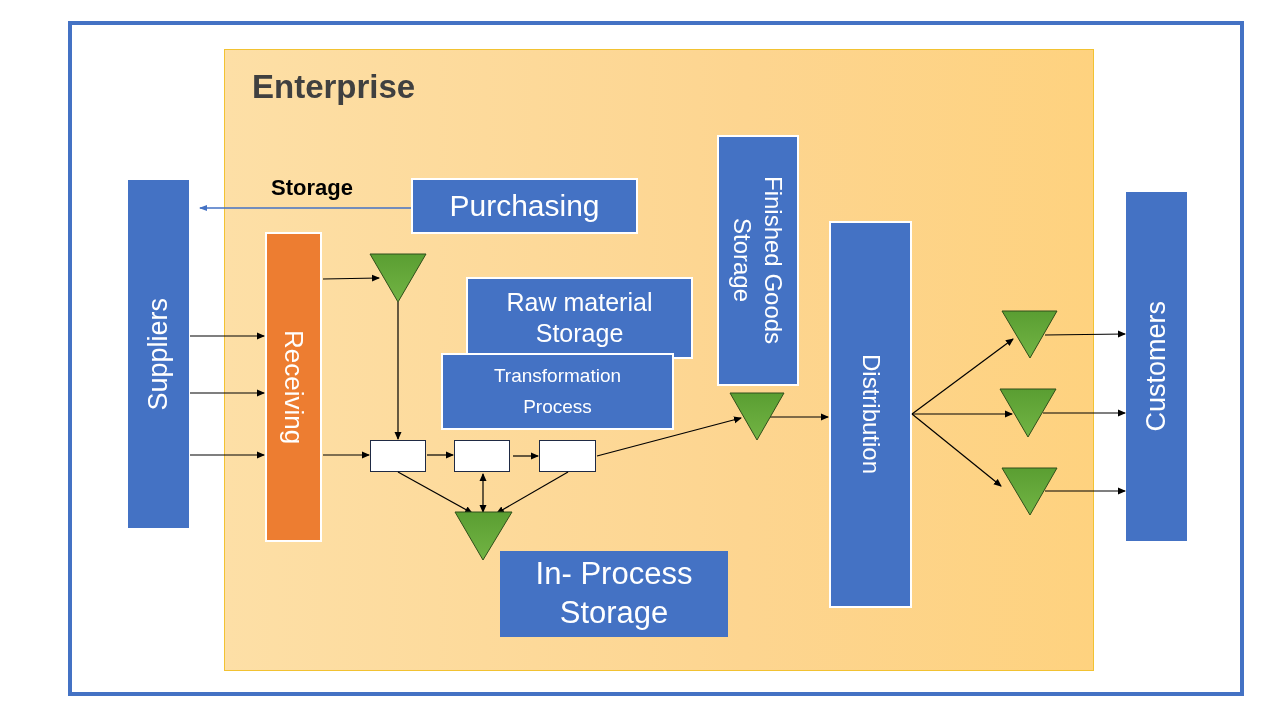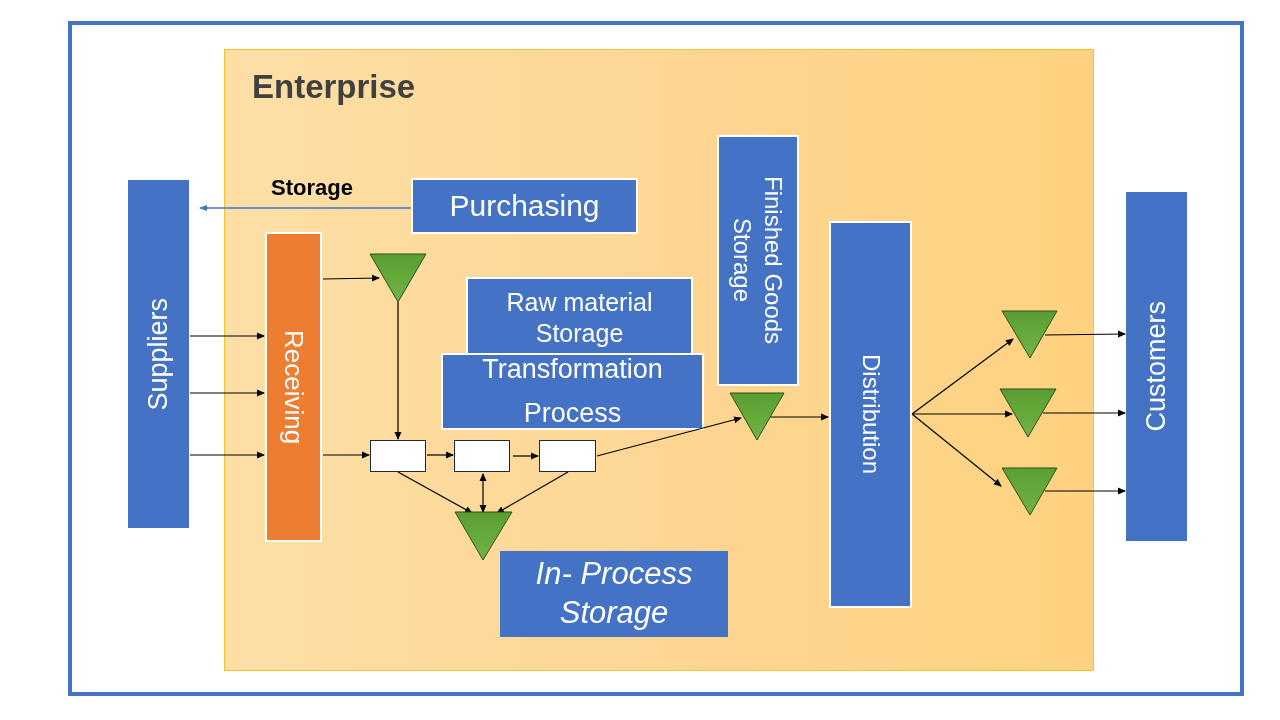--- a/index.html
+++ b/index.html
@@ -38,33 +38,33 @@
 <div class="orders-label">Storage</div>
 
 <div class="box wb" style="left:411px; top:178px; width:227px; height:56px; font-size:30px;">
   <span>Purchasing</span>
 </div>
 
 <div class="box wb" style="left:466px; top:253px; width:227px; height:82px; font-size:25px; padding:0 10px;margin-top:24px;">
   <span>Raw material Storage</span>
 </div>
 
-<div class="box wb" style="left:441px; top:353px; width:263px; height:77px; font-size:27px; padding:0 20px; line-height:1.6;">
+<div class="box wb" style="left:441px; top:353px; width:233px; height:77px; font-size:19px; padding:0 20px; line-height:1.6;">
   <span>Transformation Process</span>
 </div>
 
 <div class="box wb" style="left:717px; top:135px; width:82px; height:251px;">
   <span class="vtxt" style="font-size:24px; white-space:normal; height:200px; line-height:1.3; text-align:center;">Finished Goods Storage</span>
 </div>
 
 <div class="box wb" style="left:829px; top:221px; width:83px; height:387px;">
   <span class="vtxt" style="font-size:24px;">Distribution</span>
 </div>
 
-<div class="box" style="left:500px; top:551px; width:228px; height:86px; font-size:31px; padding:0 5px;font-style:italic;">
+<div class="box" style="left:500px; top:551px; width:228px; height:86px; font-size:31px; padding:0 5px;">
   <span>In- Process Storage</span>
 </div>
 
 <div class="box" style="left:1126px; top:192px; width:61px; height:349px;">
   <span class="vtxt" style="transform:rotate(180deg); font-size:27px;">Customers</span>
 </div>
 
 <div class="wip" style="left:370px; top:440px; width:56px; height:32px;"></div>
 <div class="wip" style="left:454px; top:440px; width:56px; height:32px;"></div>
 <div class="wip" style="left:539px; top:440px; width:57px; height:32px;"></div>

